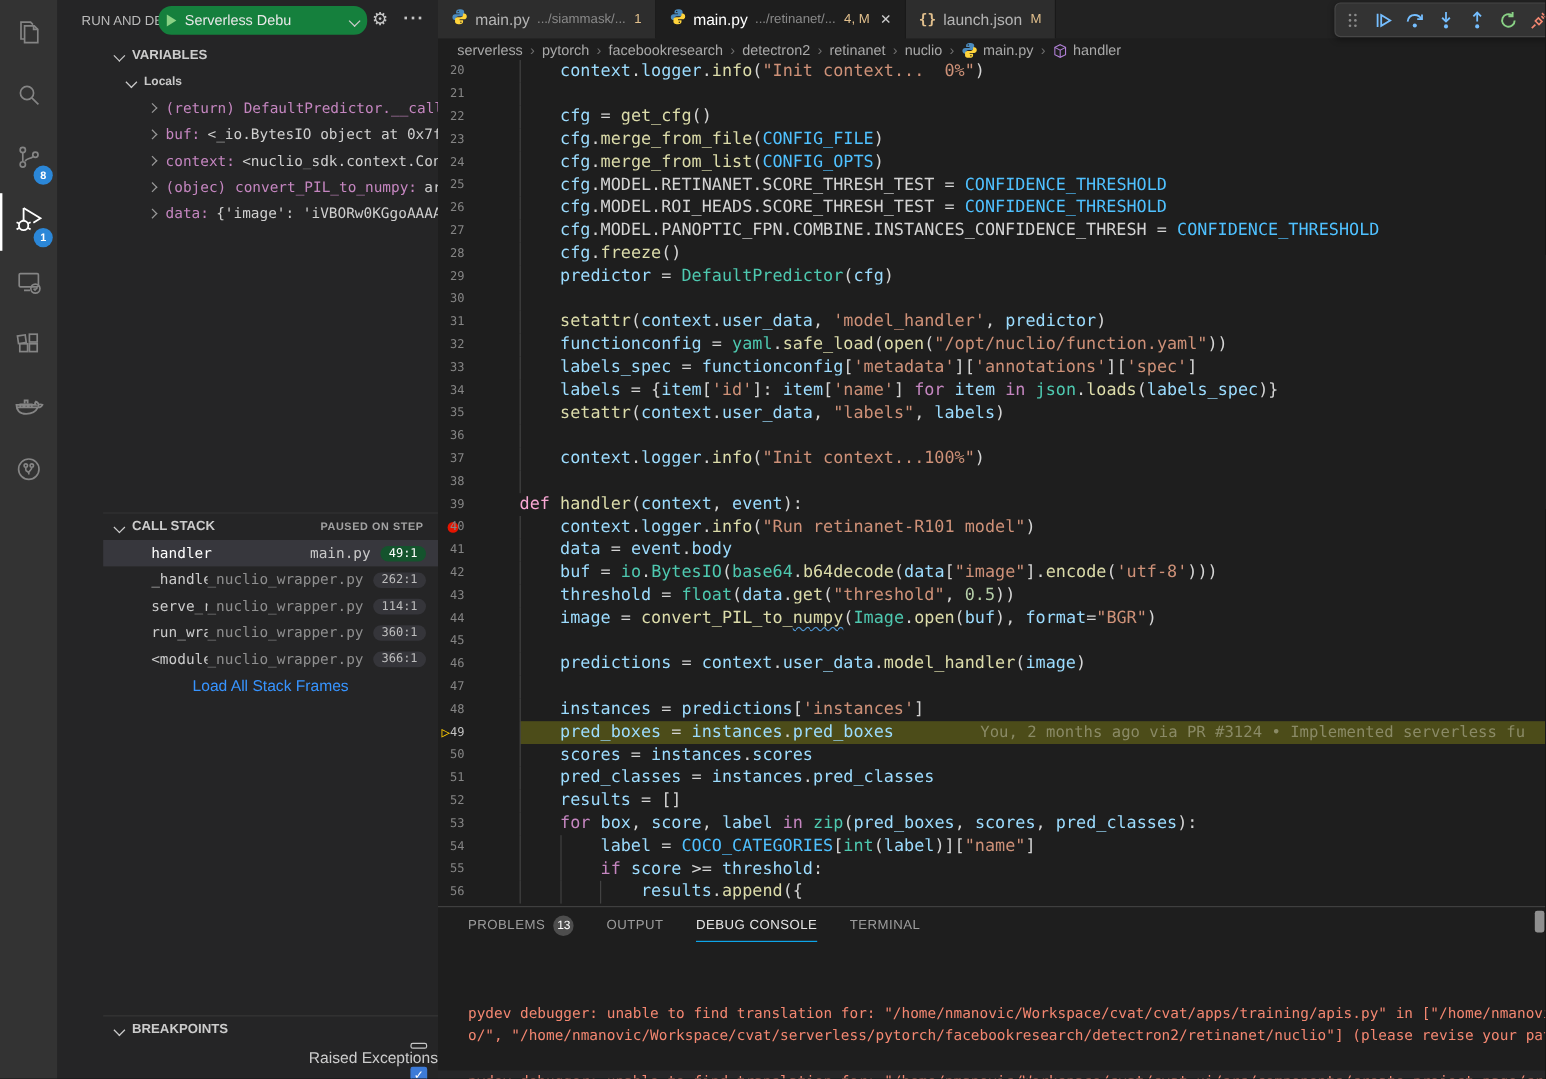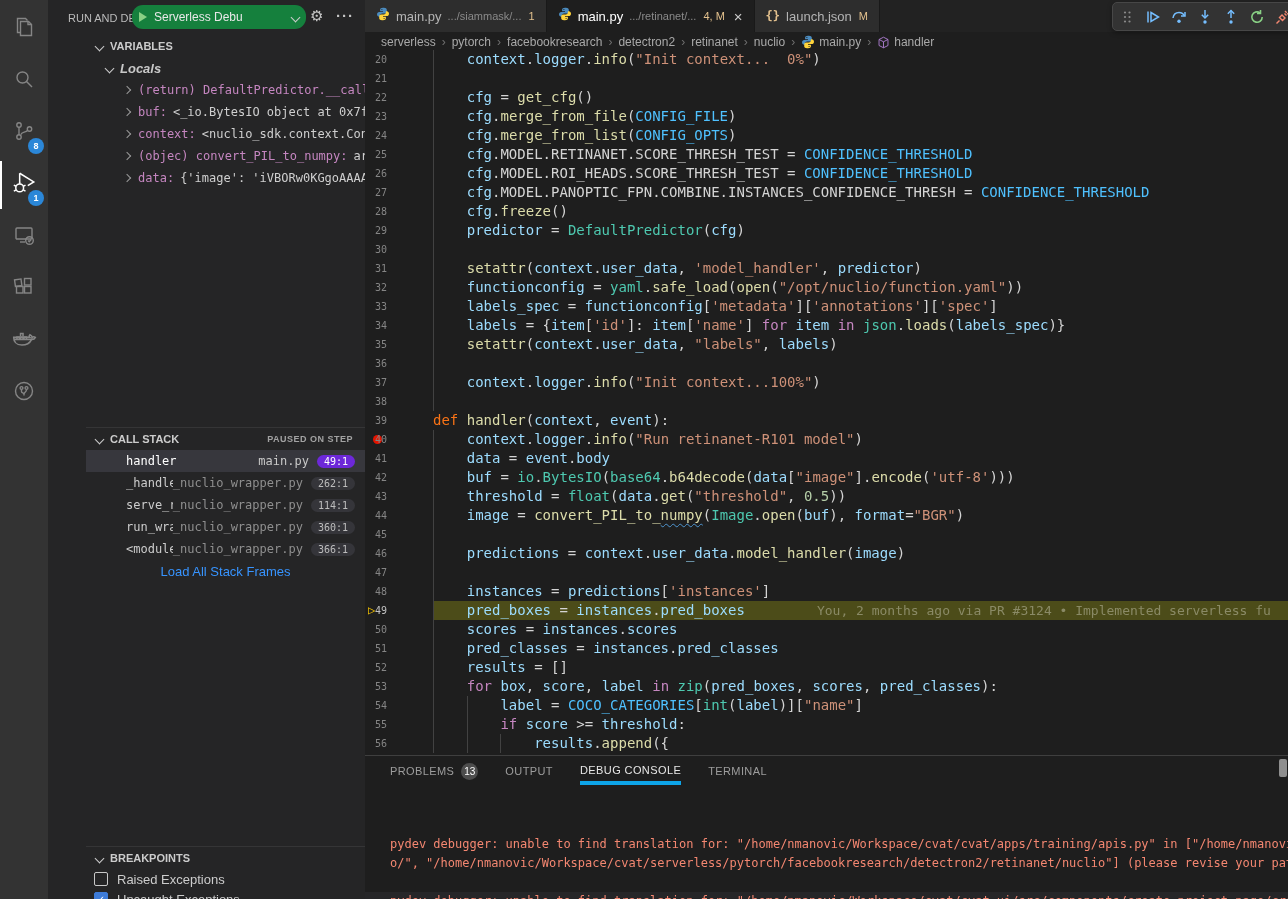--- a/index.html
+++ b/index.html
@@ -23,37 +23,37 @@
   .launch-label{flex:1;font-size:12px;color:#e8e8e8;white-space:nowrap;overflow:hidden;}
   .chev{display:inline-block;width:6px;height:6px;border-right:1.4px solid #cccccc;border-bottom:1.4px solid #cccccc;}
   .chev.down{transform:rotate(45deg);}
   .chev.right{transform:rotate(-45deg);}
   .icon-btn{position:absolute;top:7px;font-size:15px;color:#c5c5c5;}
   .section{position:absolute;left:0;right:0;margin-left:38px;}
   .sec-head{height:22px;display:flex;align-items:center;padding-left:6px;font-size:11px;font-weight:bold;color:#cccccc;}
   .sec-head .chev{margin:0 7px 0 4px;}
   .sec-border{border-top:1px solid rgba(128,128,128,0.18);}
   .sec-status{margin-left:auto;margin-right:12px;font-size:9px;font-weight:bold;letter-spacing:0.5px;color:rgba(204,204,204,0.75);}
-  .scope-row{height:22px;display:flex;align-items:center;padding-left:20px;font-size:13px;font-weight:bold;color:#c8c8c8;font-style:italic;}
+  .scope-row{height:22px;display:flex;align-items:center;padding-left:20px;font-size:10px;font-weight:bold;color:#c8c8c8;}
   .scope-row .chev{margin-right:7px;}
   .var-row{height:22px;display:flex;align-items:center;padding-left:38px;font-family:"DejaVu Sans Mono",monospace;
            font-size:12px;white-space:pre;overflow:hidden;}
   .var-row .chev{flex:none;width:5px;height:5px;margin-right:8px;border-color:#9a9a9a;}
   .var-name{color:#c586c0;}
   .var-value{color:#cfcfcf;margin-left:6px;overflow:hidden;}
   .frame{height:22px;display:flex;align-items:center;padding:0 10px 0 40px;font-family:"DejaVu Sans Mono",monospace;font-size:12px;}
   .frame.selected{background:#37373d;}
   .frame-fn{color:#cccccc;white-space:nowrap;overflow:hidden;}
   .frame.selected .frame-fn{color:#ffffff;}
   .frame-file{margin-left:auto;color:#8f8f8f;white-space:nowrap;}
   .frame.selected .frame-file{color:#c9c9c9;}
   .frame-pos{margin-left:8px;background:#35353a;border-radius:9px;padding:1px 7px;font-size:10px;color:#bdbdbd;}
-  .frame.selected .frame-pos{background:#6d28d9;color:#ffffff;}
+  .frame.selected .frame-pos{background:#14532d;color:#ffffff;}
   .load-link{height:22px;display:flex;align-items:center;justify-content:center;font-size:13px;color:#3794ff;}
-  .bp-row{height:20px;display:flex;align-items:center;padding-left:8px;font-size:13px;color:#cccccc;}
+  .bp-row{height:20px;display:flex;align-items:flex-end;padding-left:8px;font-size:13px;color:#cccccc;flex-direction:column;}
   .cb{width:14px;height:14px;border:1.4px solid #c8c8c8;border-radius:2px;margin-right:9px;box-sizing:border-box;
       display:flex;align-items:center;justify-content:center;font-size:10px;color:#fff;}
   .cb.checked{background:#3d7bd8;border-color:#3d7bd8;}
   
   .editor{position:absolute;left:365px;top:0;right:0;height:755px;background:#1e1e1e;overflow:hidden;}
   .tabbar{position:absolute;top:0;left:0;right:0;height:32px;background:#222222;display:flex;}
   .tab{display:flex;align-items:center;padding:0 11px;background:#2d2d2d;border-right:1px solid #191919;cursor:default;}
   .tab.active{background:#1e1e1e;}
   .tab-label{font-size:13px;color:#b4b4b4;margin-left:6px;white-space:nowrap;}
   .tab.active .tab-label{color:#ffffff;}
@@ -69,32 +69,32 @@
   .code{position:absolute;top:50px;left:0;right:0;bottom:0;font-family:"DejaVu Sans Mono",monospace;
         font-size:14px;line-height:19px;white-space:pre;overflow:hidden;}
   .code-line{position:relative;height:19px;padding-left:68px;color:#d4d4d4;box-sizing:border-box;}
   .cur-line{background:linear-gradient(90deg, transparent 68px, #4c4c19 68px);}
   .lnum{position:absolute;left:10px;top:0;width:36px;text-align:left;color:#858585;font-size:10px;}
   .cur-line .lnum{color:#c2c2c2;}
   .bp{position:absolute;left:8px;top:5px;width:9px;height:9px;border-radius:50%;background:#e51400;}
   .cur-arrow{position:absolute;left:3px;top:0;color:#ffcc00;font-size:12px;}
   .guide{position:absolute;top:0;bottom:0;width:1px;background:#424242;}
   .blame{color:#8a8a66;font-size:13px;margin-left:72px;}
-  .tk-kw{color:#C586C0;} .tk-def{color:#f97316;} .tk-fn{color:#DCDCAA;} .tk-str{color:#CE9178;}
+  .tk-kw{color:#C586C0;} .tk-def{color:#f9a8d4;} .tk-fn{color:#DCDCAA;} .tk-str{color:#CE9178;}
   .tk-num{color:#B5CEA8;} .tk-const{color:#4FC1FF;} .tk-var{color:#9CDCFE;} .tk-cls{color:#4EC9B0;} .tk-pl{color:#D4D4D4;}
   .tk-fnsq{color:#DCDCAA;text-decoration:underline wavy #4e94ce 1px;text-underline-offset:3px;}
   
   .debug-toolbar{position:absolute;left:747px;top:2px;height:27px;background:#333333;border:1px solid #474747;
                  border-radius:5px;display:flex;align-items:center;padding:0 5px;gap:8px;box-shadow:0 2px 5px rgba(0,0,0,.35);}
   .dt-btn{width:18px;height:18px;display:flex;align-items:center;justify-content:center;}
   
   .panel{position:absolute;left:365px;right:0;top:755px;bottom:0;background:#1e1e1e;border-top:1px solid #3f3f3f;box-sizing:border-box;}
   .panel-tabs{height:29px;display:flex;align-items:center;padding-left:25px;font-size:11px;letter-spacing:0.4px;color:#9d9d9d;}
   .ptab{display:flex;align-items:center;margin-right:27px;height:100%;box-sizing:border-box;padding-top:1px;}
-  .ptab.active{color:#e7e7e7;border-bottom:4px solid #0ea5e9;padding-top:2px;}
+  .ptab.active{color:#e7e7e7;border-bottom:1px solid #0ea5e9;padding-top:2px;}
   .pbadge{background:#4d4d4d;color:#ffffff;border-radius:50%;width:17px;height:17px;display:inline-flex;
           align-items:center;justify-content:center;font-size:10px;margin-left:7px;letter-spacing:0;}
   .console{position:absolute;top:30px;left:0;right:0;bottom:0;font-family:"DejaVu Sans Mono",monospace;
            font-size:12px;line-height:19px;color:#f48771;white-space:pre;overflow:hidden;}
   .console .msg{padding-left:25px;}
   .console .spacer{height:19px;}
   .msg-hl{background:#262628;}
   .console-line{height:19px;overflow:hidden;}
   .msg{margin-top:0;}
   .console-inner{padding-top:11px;}

